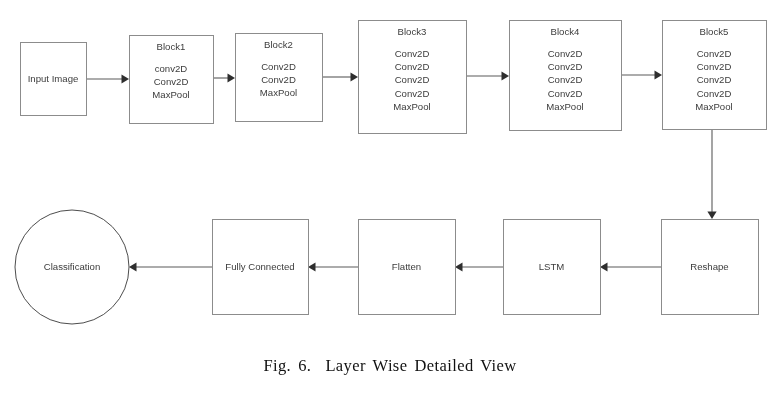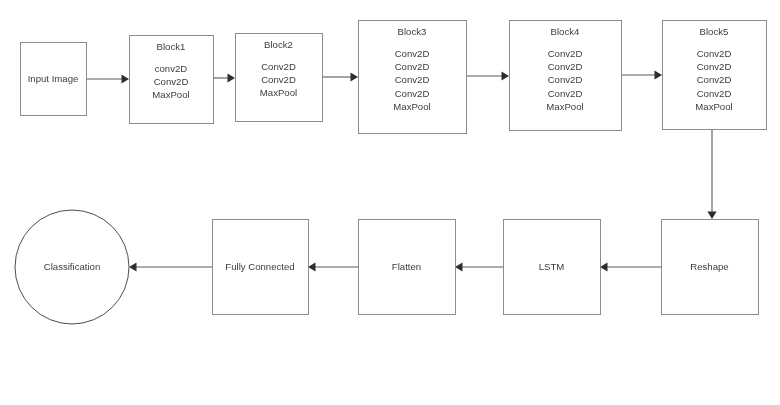--- a/index.html
+++ b/index.html
@@ -197,14 +197,17 @@
           <rect x="212.5" y="219.5" width="96" height="95" class="node-box"></rect>
           <text x="260" y="267" class="node-label">Fully Connected</text>
         </g>
         <g>
           <circle cx="72" cy="267" r="57" class="node-circle"></circle>
           <text x="72" y="267.5" class="node-label">Classification</text>
         </g>
       </g>
   </svg>
 
+  <div id="caption">
+    <span class="cap-num">Fig. 6.</span><span class="cap-text">  </span><span class="cap-text">Layer Wise Detailed View</span>
+  </div>
 
 </div>
 
 </body></html>

